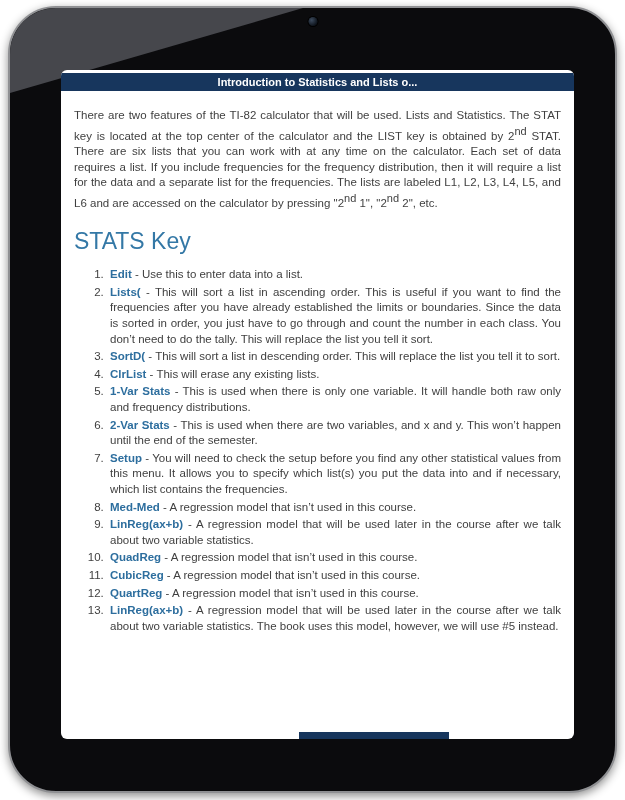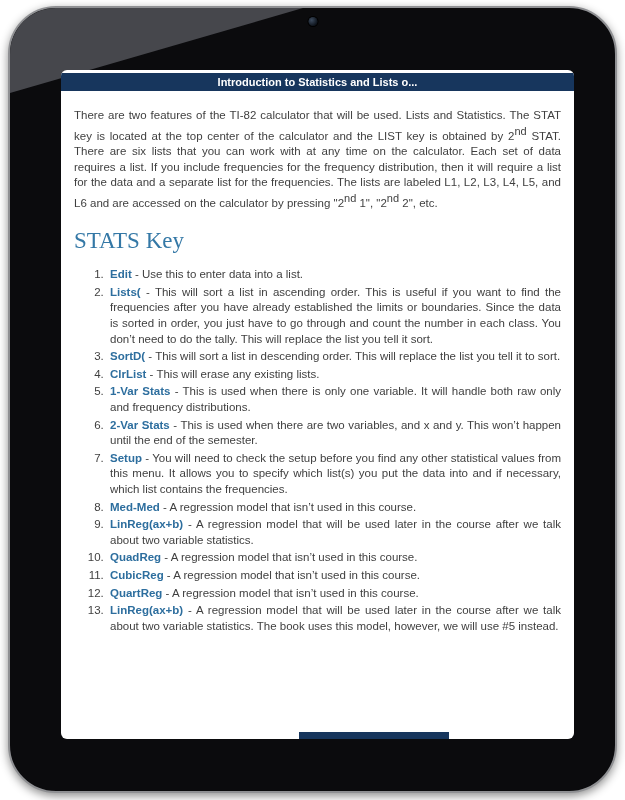--- a/index.html
+++ b/index.html
@@ -32,21 +32,21 @@
     font-weight:bold; font-size:11px; line-height:18px; height:18px;
     text-align:center; white-space:nowrap; overflow:hidden;
   }
   .content {
     padding:17px 13px 0 13px; color:#3f3f3f;
     font-size:11.5px; line-height:15.6px;
   }
   .intro { text-align:justify; }
   sup { font-size:11px; }
 
-  .h-stats { color:#3478a6; font-size:23px; font-weight:400; line-height:26px; margin:17px 0 13px;font-family:Liberation Serif, serif; }
+  .h-stats { color:#3478a6; font-size:23px; font-weight:400; line-height:26px; margin:17px 0 13px; }
   .sub { margin:0 0 13px; }
   .h-statedit { color:#282828; font-size:13.5px; font-weight:bold; margin:0 0 13px; }
 
   ol.stat-list { margin:0; padding:0 0 0 33px; }
   ol.stat-list li { text-align:justify; margin:0 0 2px; padding-left:3px; }
   .term { color:#2d6e9e; font-weight:bold;margin-top:48px; }
 
   .footer-partial {
     position:absolute; left:238px; top:662px; width:150px; height:14px;
     background:#17365d;

